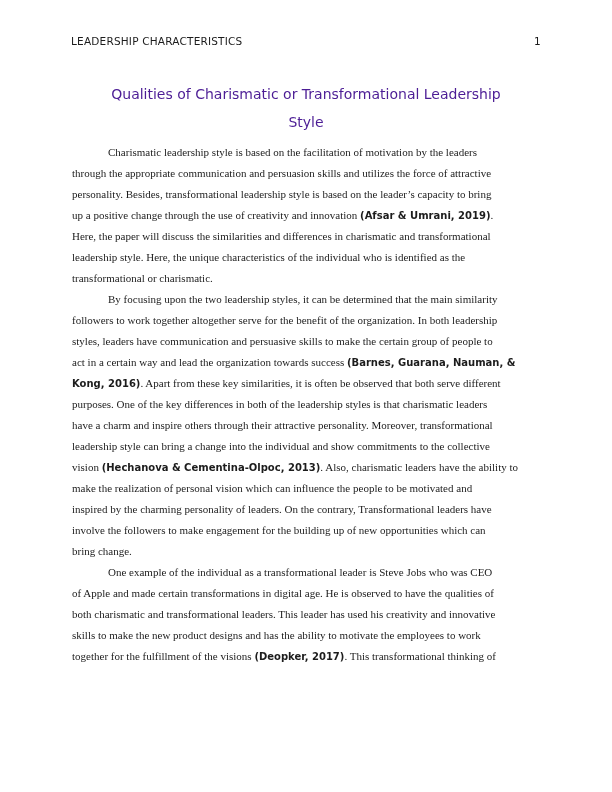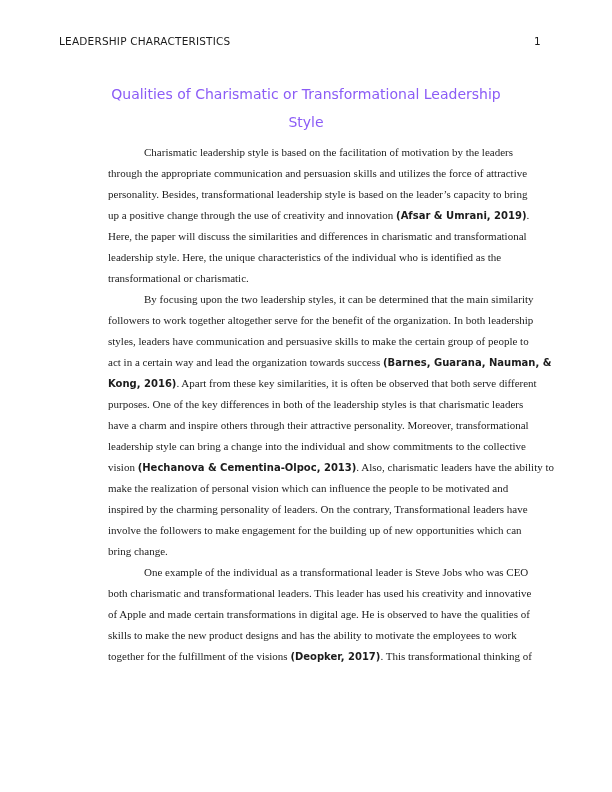--- a/index.html
+++ b/index.html
@@ -11,60 +11,59 @@
     position: relative;
     width: 612px;
     height: 792px;
     background: #ffffff;
     overflow: hidden;
     font-family: "Liberation Serif", serif;
   }
   .running-header {
     position: absolute;
     top: 35px;
-    left: 59px;
+    left: 71px;
     right: 71px;
     display: flex;
     justify-content: space-between;
     align-items: baseline;
     font-family: "DejaVu Sans", sans-serif;
     font-size: 10.5px;
     color: #1c1c1c;
     letter-spacing: 0.2px;
   }
   .doc-title {
     position: absolute;
     top: 80px;
     left: 72px;
     width: 468px;
     text-align: center;
     font-family: "DejaVu Sans", sans-serif;
     font-size: 14px;
     line-height: 28px;
-    color: #8b5cf6;
+    color: #4c1d95;
     font-weight: 400;
   }
   .doc-content {
     position: absolute;
     top: 142px;
     left: 72px;
     width: 468px;
     color: #1c1c1c;
   }
   .para {
     margin: 0;
     padding: 0;
   }
   .line {
     height: 21px;
     line-height: 21px;
     font-family: "Liberation Serif", serif;
     font-size: 11px;
     white-space: nowrap;
-    margin-left: 36px;
   }
   .line.first {
     padding-left: 36px;
   }
   .run.sans {
     font-family: "DejaVu Sans", sans-serif;
     font-size: 10px;
     font-weight: bold;
   }
 </style>
@@ -103,20 +102,20 @@
         <div class="line"><span class="run">have a charm and inspire others through their attractive personality. Moreover, transformational</span></div>
         <div class="line"><span class="run">leadership style can bring a change into the individual and show commitments to the collective</span></div>
         <div class="line"><span class="run">vision </span><span class="run sans">(Hechanova &amp; Cementina-Olpoc, 2013)</span><span class="run">. Also, charismatic leaders have the ability to</span></div>
         <div class="line"><span class="run">make the realization of personal vision which can influence the people to be motivated and</span></div>
         <div class="line"><span class="run">inspired by the charming personality of leaders. On the contrary, Transformational leaders have</span></div>
         <div class="line"><span class="run">involve the followers to make engagement for the building up of new opportunities which can</span></div>
         <div class="line"><span class="run">bring change.</span></div>
       </div>
       <div class="para">
         <div class="line first"><span class="run">One example of the individual as a transformational leader is Steve Jobs who was CEO</span></div>
+        <div class="line"><span class="run">of Apple and made certain transformations in digital age. He is observed to have the qualities of</span></div>
         <div class="line"><span class="run">both charismatic and transformational leaders. This leader has used his creativity and innovative</span></div>
-        <div class="line"><span class="run">of Apple and made certain transformations in digital age. He is observed to have the qualities of</span></div>
         <div class="line"><span class="run">skills to make the new product designs and has the ability to motivate the employees to work</span></div>
         <div class="line"><span class="run">together for the fulfillment of the visions </span><span class="run sans">(Deopker, 2017)</span><span class="run">. This transformational thinking of</span></div>
       </div>
     </div>
 
 </div>
 
 </body></html>

